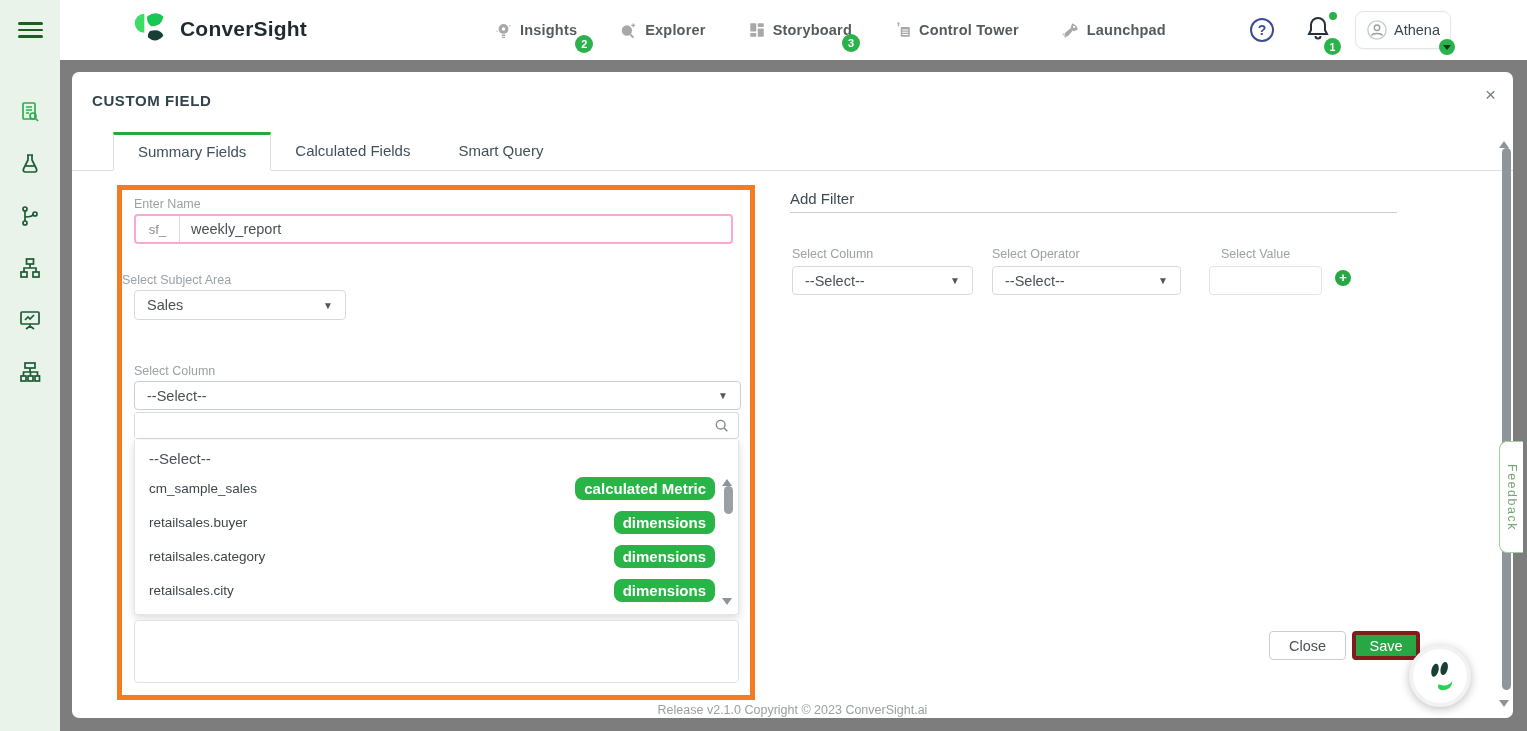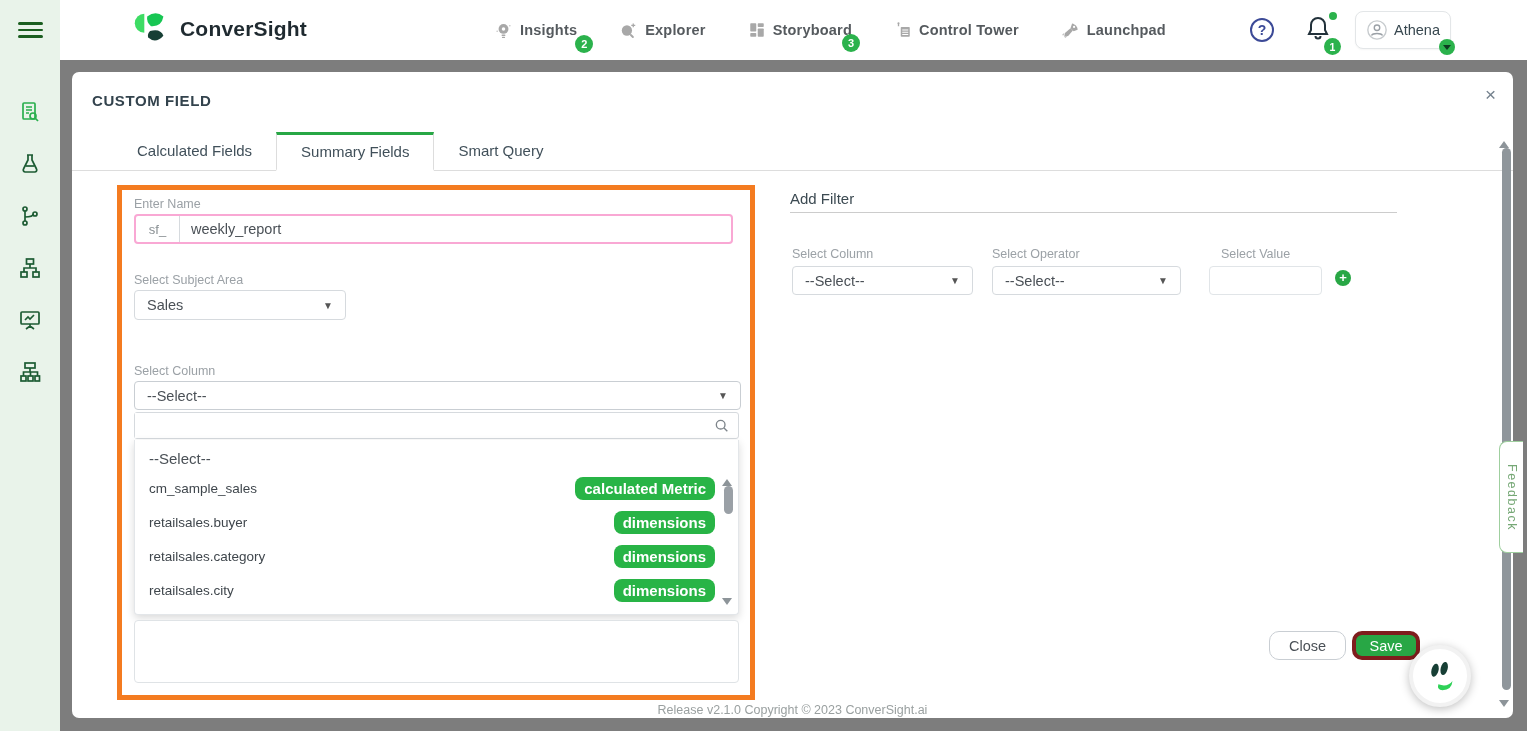--- a/index.html
+++ b/index.html
@@ -78,21 +78,21 @@
   .empty-box { position:absolute; left:12px; top:430px; width:605px; height:63px; border:1px solid #dfe3e6; border-radius:4px; background:#fff; }
 
   
   .filter-title { position:absolute; left:718px; top:118px; font-size:15px; color:#3c4a52; }
   .filter-line { position:absolute; left:718px; top:140px; width:607px; height:1px; background:#ccc; }
   .plus-btn { position:absolute; left:1263px; top:198px; width:16px; height:16px; border-radius:50%; background:#28a745; color:#fff;
               font-size:13px; font-weight:700; line-height:15px; text-align:center; cursor:pointer; }
   .val-input { position:absolute; left:1137px; top:194px; width:113px; height:29px; border:1px solid #e1e5e8; border-radius:4px; padding:0 8px;
                font-family:"Liberation Sans", sans-serif; font-size:14px; color:#4a5056; outline:none; }
 
-  .btn { position:absolute; top:559px; height:29px; border-radius:10px; font-size:14.5px; display:flex; align-items:center; justify-content:center; cursor:pointer; }
+  .btn { position:absolute; top:559px; height:29px; border-radius:4px; font-size:14.5px; display:flex; align-items:center; justify-content:center; cursor:pointer; }
   .btn-close { left:1197px; width:77px; background:#fff; border:1px solid #c9ced3; color:#4a5056; }
   .btn-save { left:1280px; width:68px; background:#28a745; border:4px solid #7f1d1d; color:#fff; }
 
   .footer-note { position:absolute; left:0; bottom:1px; width:100%; text-align:center; font-size:12.5px; color:#9aa0a0; }
 
   
   .m-scroll-up { position:absolute; right:4px; top:64px; width:0; height:0; border:5px solid transparent; border-bottom:7px solid #8d9499; cursor:pointer; }
   .m-thumb { position:absolute; right:2px; top:76px; width:9px; height:542px; background:#8f969b; border-radius:5px; cursor:pointer; }
   .m-scroll-dn { position:absolute; right:4px; top:628px; width:0; height:0; border:5px solid transparent; border-top:7px solid #8d9499; cursor:pointer; }
 
@@ -250,33 +250,33 @@
     <span class="lbl">Athena</span>
     <span class="user-caret"></span>
   </div>
 </div>
 
 <div class="modal">
   <div class="modal-title">CUSTOM FIELD</div>
   <div class="modal-close">×</div>
 
   <div class="tabs">
+    <div class="tab active">Summary Fields</div>
     <div class="tab">Calculated Fields</div>
-    <div class="tab active">Summary Fields</div>
     <div class="tab">Smart Query</div>
   </div>
 
   <div class="orange-box">
     <div class="flabel" style="left:12px; top:7px;">Enter Name</div>
     <div class="input-group">
       <div class="prefix">sf_</div>
       <input type="text" value="weekly_report" style="">
     </div>
 
-    <div class="flabel" style="left:12px; top:83px;">Select Subject Area</div>
+    <div class="flabel" style="left:0; top:83px;">Select Subject Area</div>
     <div class="sel" style="left:12px; top:100px; width:212px; height:30px;">
       <span>Sales</span>
       <span class="caret">▼</span>
     </div>
 
     <div class="flabel" style="left:12px; top:174px;">Select Column</div>
     <div class="sel" style="left:12px; top:191px; width:607px; height:29px; border-color:#c9ced3;">
       <span>--Select--</span>
       <span class="caret">▼</span>
     </div>

